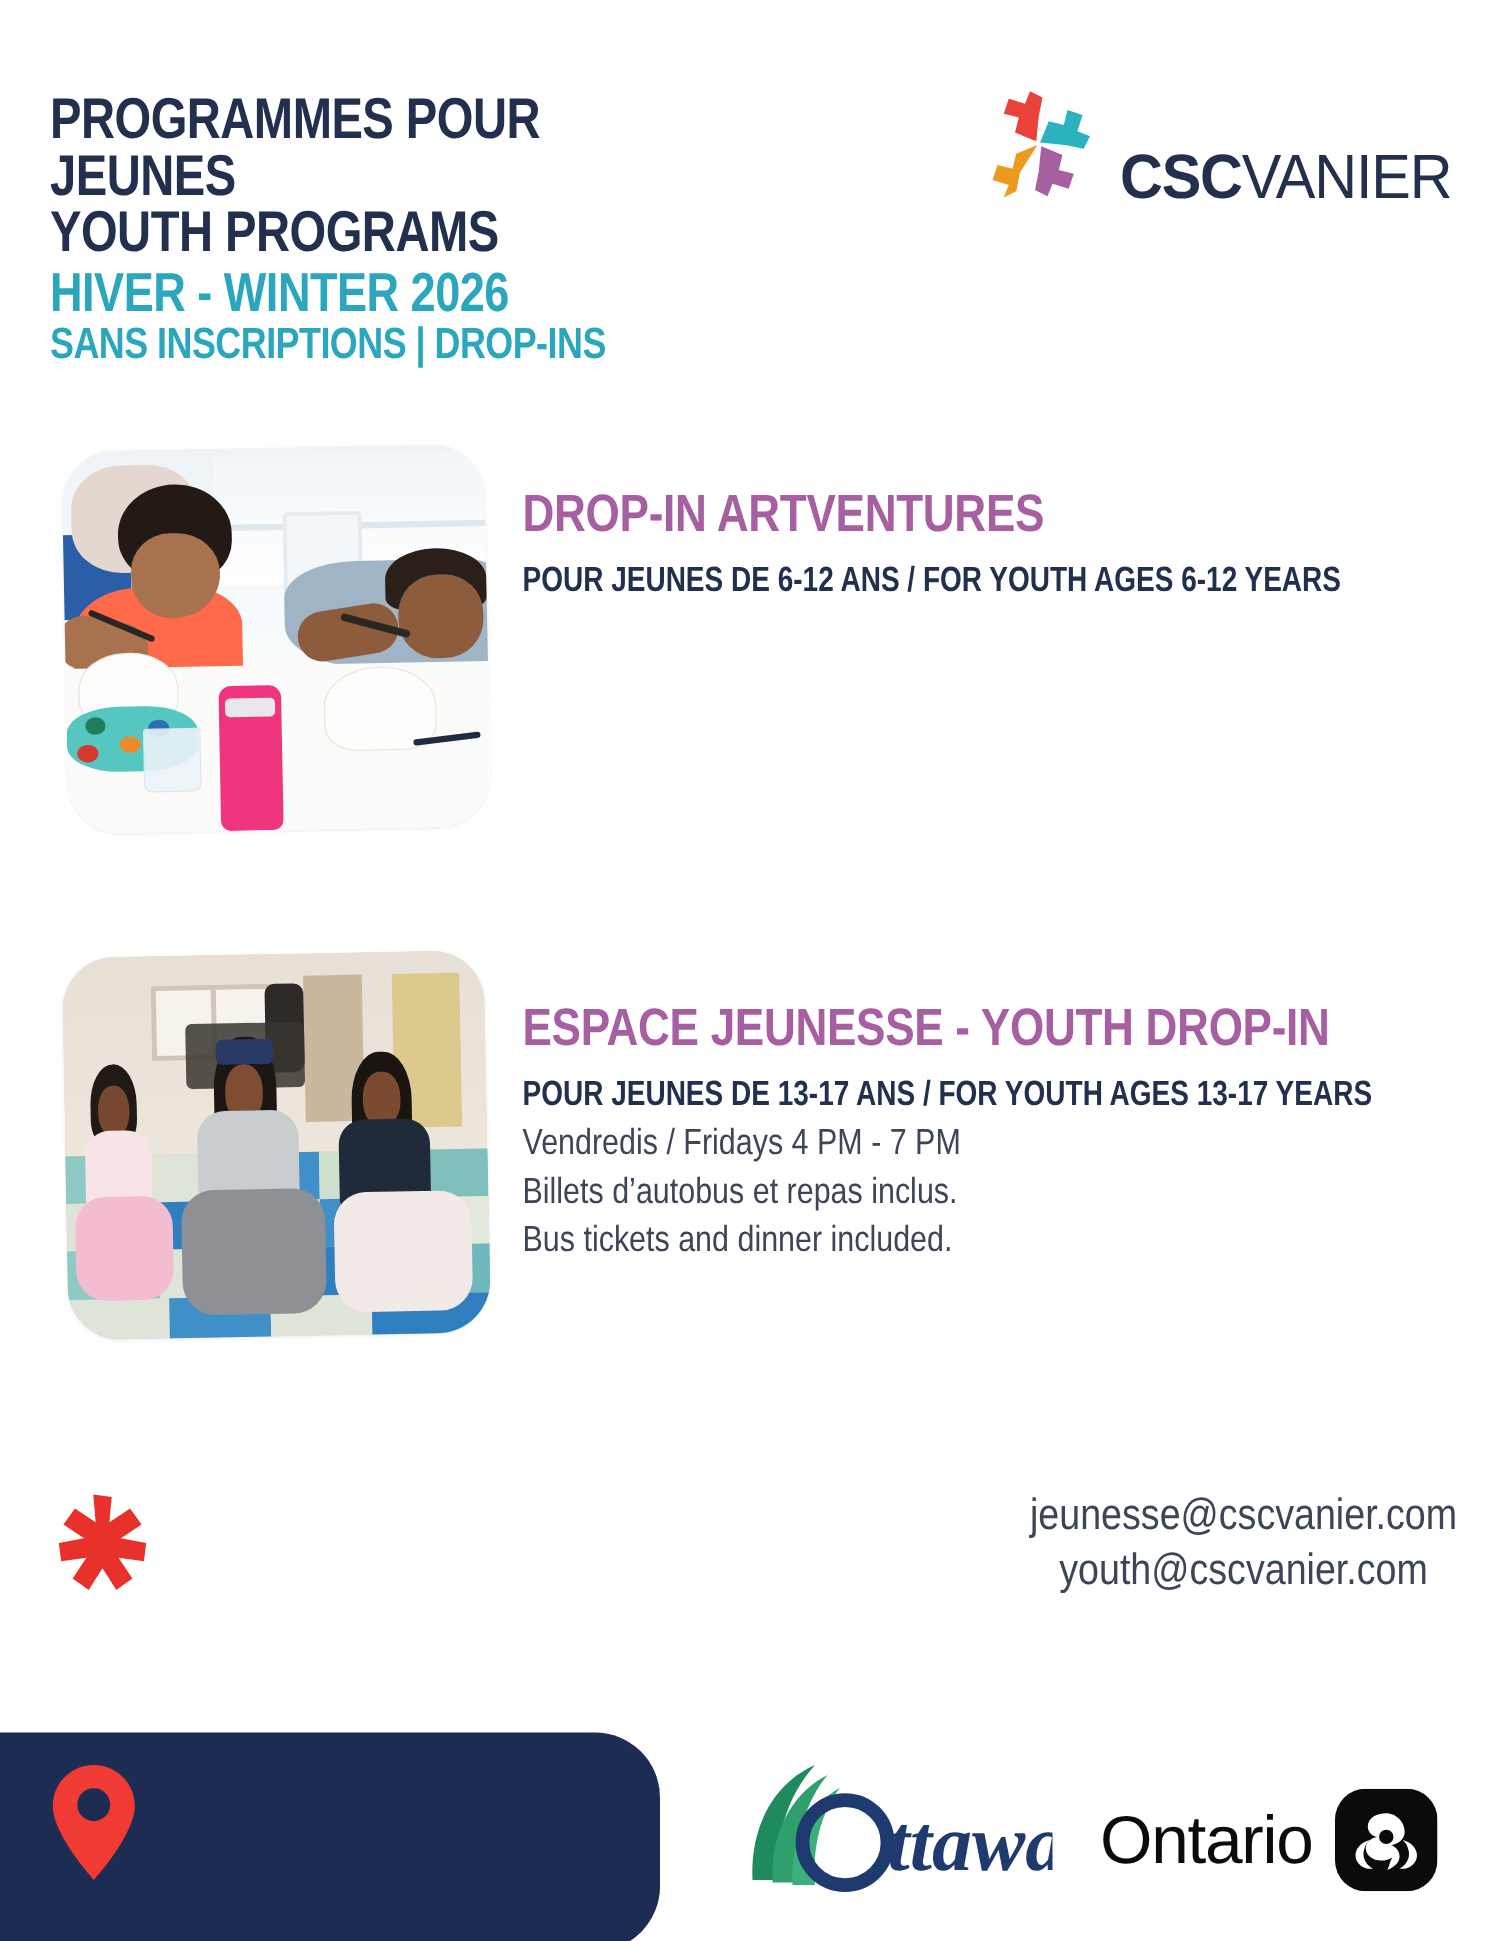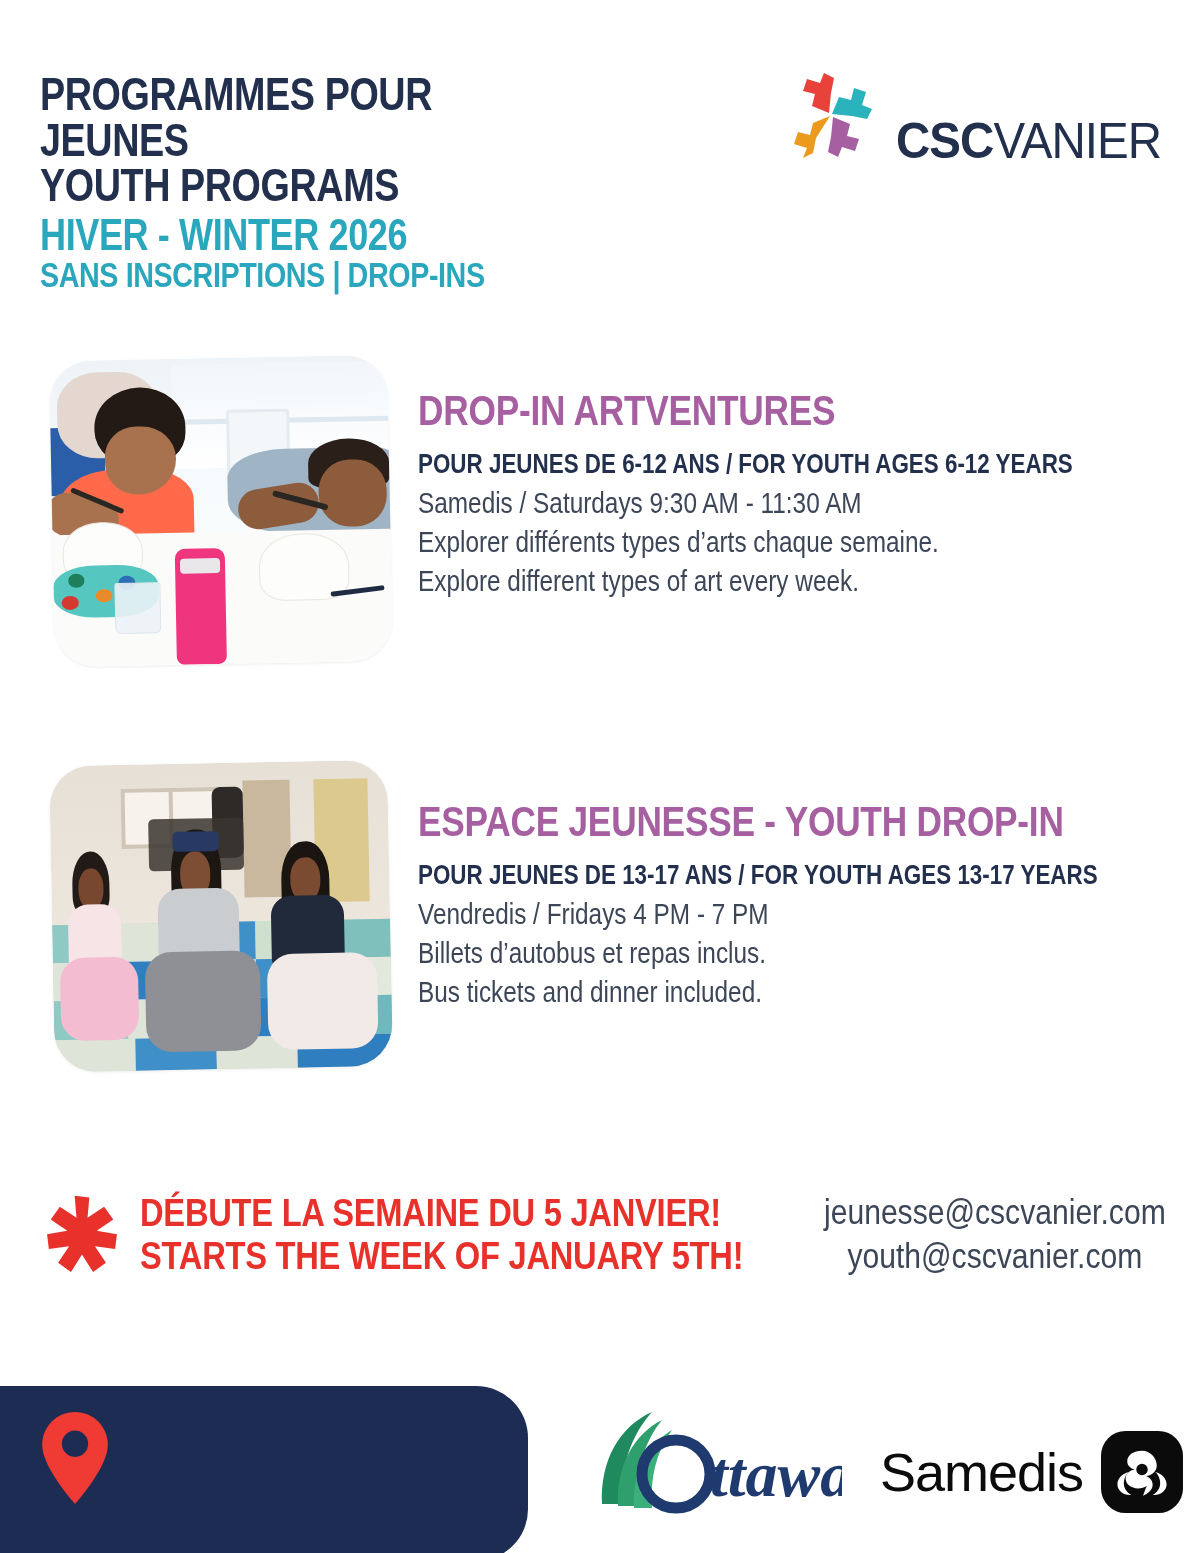--- a/index.html
+++ b/index.html
@@ -223,25 +223,20 @@
         <div class="p1-cup"></div>
         <div class="p1-brush1"></div>
         <div class="p1-brush2"></div>
         <div class="p1-brush3"></div>
         <div class="p1-bottle"></div>
       </div>
     </div>
     <div class="prog-body" style="top:32px">
       <div class="prog-title">DROP-IN ARTVENTURES</div>
       <div class="prog-ages">POUR JEUNES DE 6-12 ANS / FOR YOUTH AGES 6-12 YEARS</div>
-      <div class="prog-lines">
-        <div class="prog-line">Samedis / Saturdays  9:30 AM - 11:30 AM</div>
-        <div class="prog-line">Explorer différents types d’arts chaque semaine.</div>
-        <div class="prog-line">Explore different types of art every week.</div>
-      </div>
     </div>
   </div>
 
   <div class="prog" style="top:763px;height:310px">
     <div class="prog-photo" style="top:0">
       <div class="ph">
         <div class="p2-wall"></div>
         <div class="p2-door"></div>
         <div class="p2-door2"></div>
         <div class="p2-win"></div>
@@ -298,24 +293,20 @@
         <div class="prog-line">Bus tickets and dinner included.</div>
       </div>
     </div>
   </div>
 
   <div class="asterisk">
     <svg viewBox="0 0 100 100" width="92" height="92" aria-hidden="true">
       <path fill="#e8312a" d="M42 4 L58 6 L56 28 L74 16 L84 30 L66 42 L88 46 L86 62 L64 59 L76 77 L62 87 L50 68 L38 87 L24 77 L36 59 L14 62 L12 46 L34 42 L16 30 L26 16 L44 28 Z"></path>
     </svg>
   </div>
-  <div class="start-text">
-    <div class="start-line">DÉBUTE LA SEMAINE DU 5 JANVIER!</div>
-    <div class="start-line">STARTS THE WEEK OF JANUARY 5TH!</div>
-  </div>
 
   <div class="emails">
     <div class="email-line">jeunesse@cscvanier.com</div>
     <div class="email-line">youth@cscvanier.com</div>
   </div>
 
   <div class="footer-bar"></div>
   <div class="pin">
     <svg viewBox="0 0 60 84" width="66" height="92" aria-hidden="true">
       <path fill="#ef3b33" d="M30 0C13.4 0 0 13.4 0 30c0 21 30 54 30 54s30-33 30-54C60 13.4 46.6 0 30 0z"></path>
@@ -330,21 +321,21 @@
       <path d="M26 98 C24 58 42 26 70 12 C52 34 44 62 46 98 Z" fill="#2fa06d"></path>
       <path d="M42 100 C40 64 56 36 80 22 C64 44 58 70 60 100 Z" fill="#3cb07a"></path>
 
       <circle cx="84" cy="66" r="34" fill="none" stroke="#1f3a6e" stroke-width="11"></circle>
 
       <text x="118" y="88" font-family="'Liberation Serif', serif" font-style="italic" font-weight="bold" font-size="64" fill="#1f3a6e">ttawa</text>
     </svg>
   </div>
 
   <div class="ontario-logo">
-    <span class="ontario-word">Samedis</span>
+    <span class="ontario-word">Ontario</span>
     <span class="ontario-mark">
       <svg viewBox="0 0 100 100" width="82" height="82" aria-hidden="true">
         <rect x="0" y="0" width="100" height="100" rx="30" ry="30" fill="#0b0b0b"></rect>
         <g fill="#ffffff">
           <path d="M50 24c-10 0-18 5-18 13 0 5 4 9 9 10-6 1-11 5-11 11 0 7 7 12 15 12 4 0 8-1 11-3-3 5-3 9-5 12 6-2 12-7 12-13 0-5-3-9-8-11 7-1 13-6 13-13 0-9-8-18-18-18z"></path>
           <path d="M34 50c-8 2-14 8-14 15 0 8 8 14 17 13-7-4-10-10-9-17 1-5 3-9 6-11z"></path>
           <path d="M66 50c8 2 14 8 14 15 0 8-8 14-17 13 7-4 10-10 9-17-1-5-3-9-6-11z"></path>
         </g>
         <circle cx="50" cy="47" r="7" fill="#0b0b0b"></circle>
       </svg>

